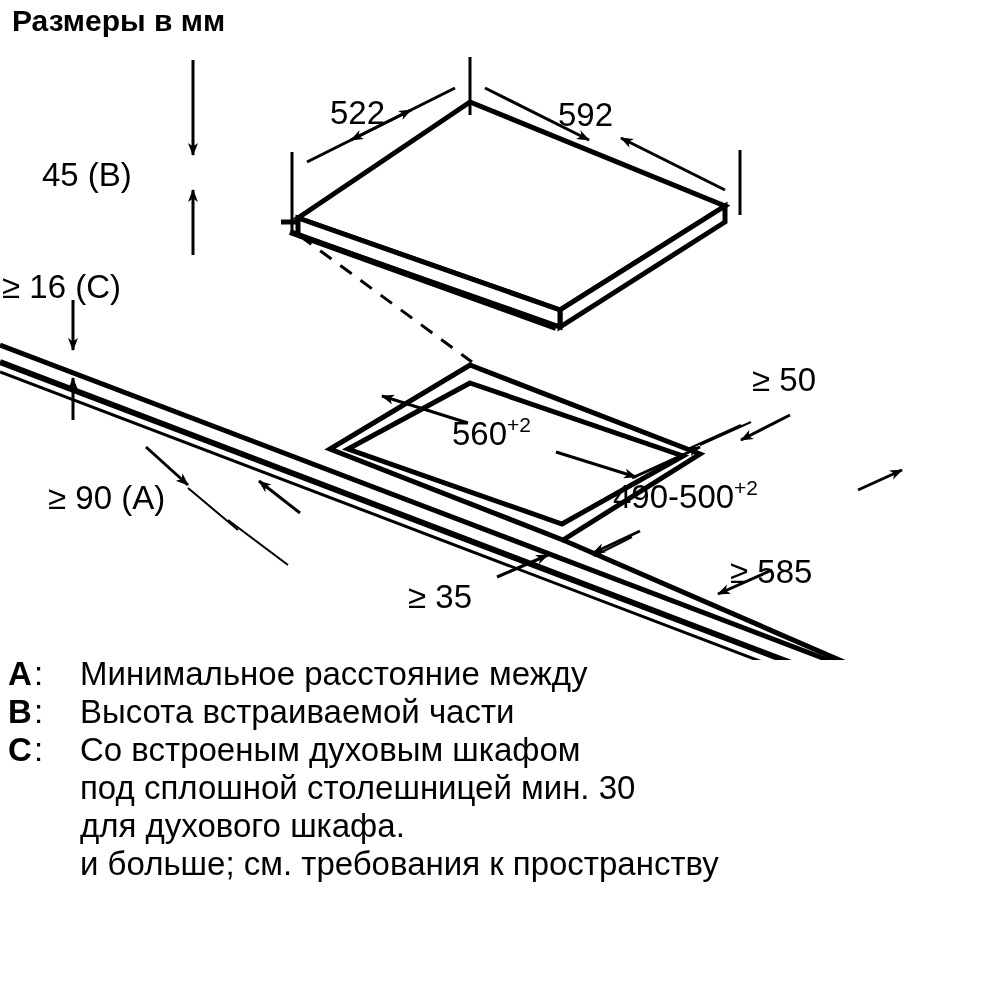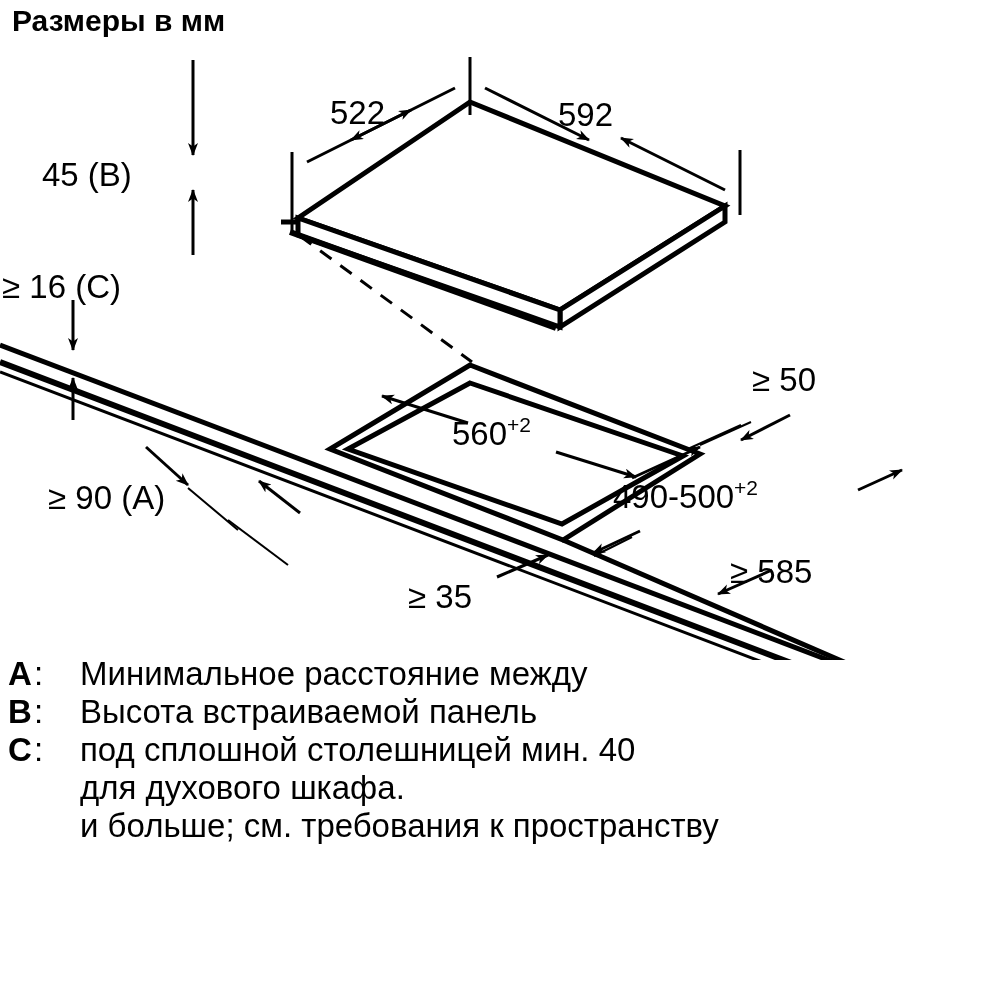--- a/index.html
+++ b/index.html
@@ -232,29 +232,30 @@
       <span class="legend-colon">:</span>
       <span class="legend-lines">
         <span class="legend-line">Минимальное расстояние между</span>
       </span>
     </div>
 
     <div class="legend-row">
       <span class="legend-key">B</span>
       <span class="legend-colon">:</span>
       <span class="legend-lines">
-        <span class="legend-line">Высота встраиваемой панель</span>
+        <span class="legend-line">Высота встраиваемой части</span>
       </span>
     </div>
 
     <div class="legend-row">
       <span class="legend-key">C</span>
       <span class="legend-colon">:</span>
       <span class="legend-lines">
-        <span class="legend-line">под сплошной столешницей мин. 40</span>
+        <span class="legend-line">Со встроеным духовым шкафом</span>
+        <span class="legend-line">под сплошной столешницей мин. 30</span>
         <span class="legend-line">для духового шкафа.</span>
         <span class="legend-line">и больше; см. требования к пространству</span>
       </span>
     </div>
 
   </div>
 
 </div>
 
 </body></html>

